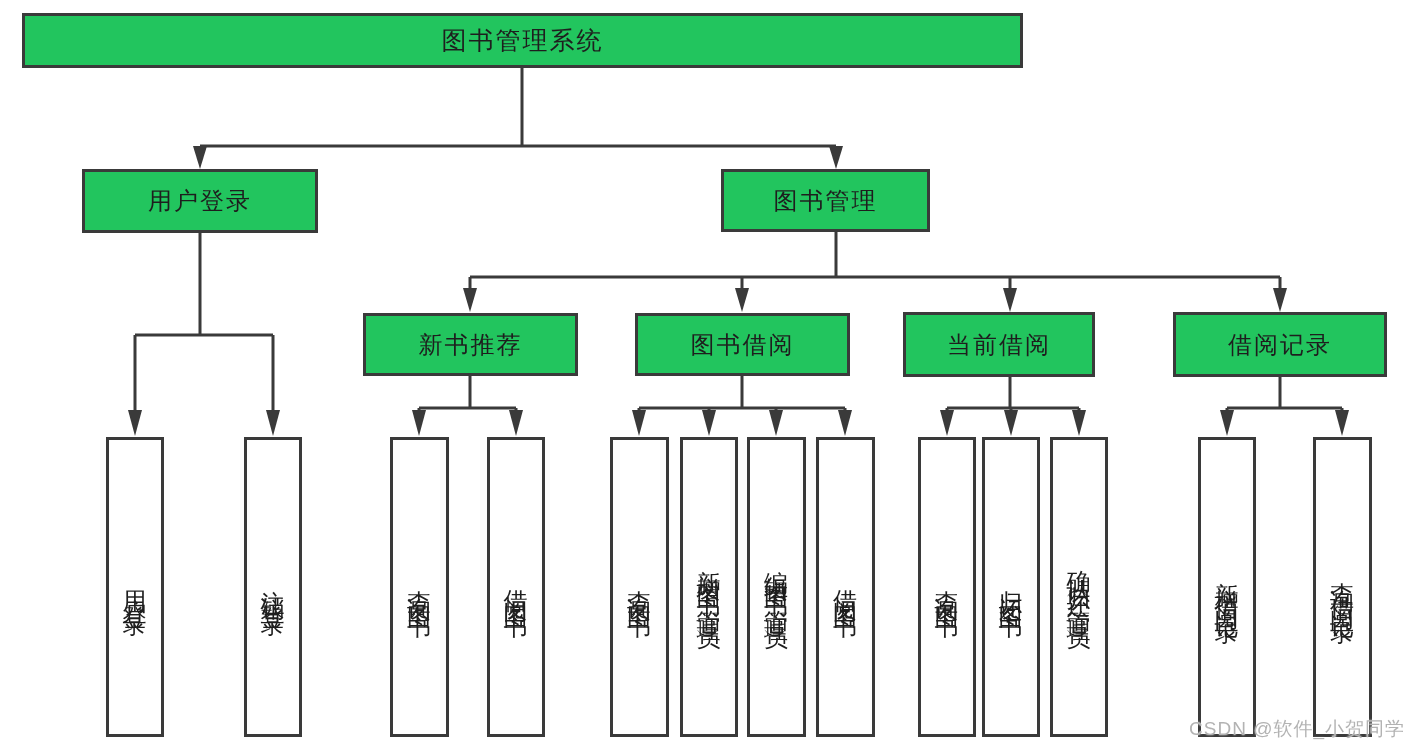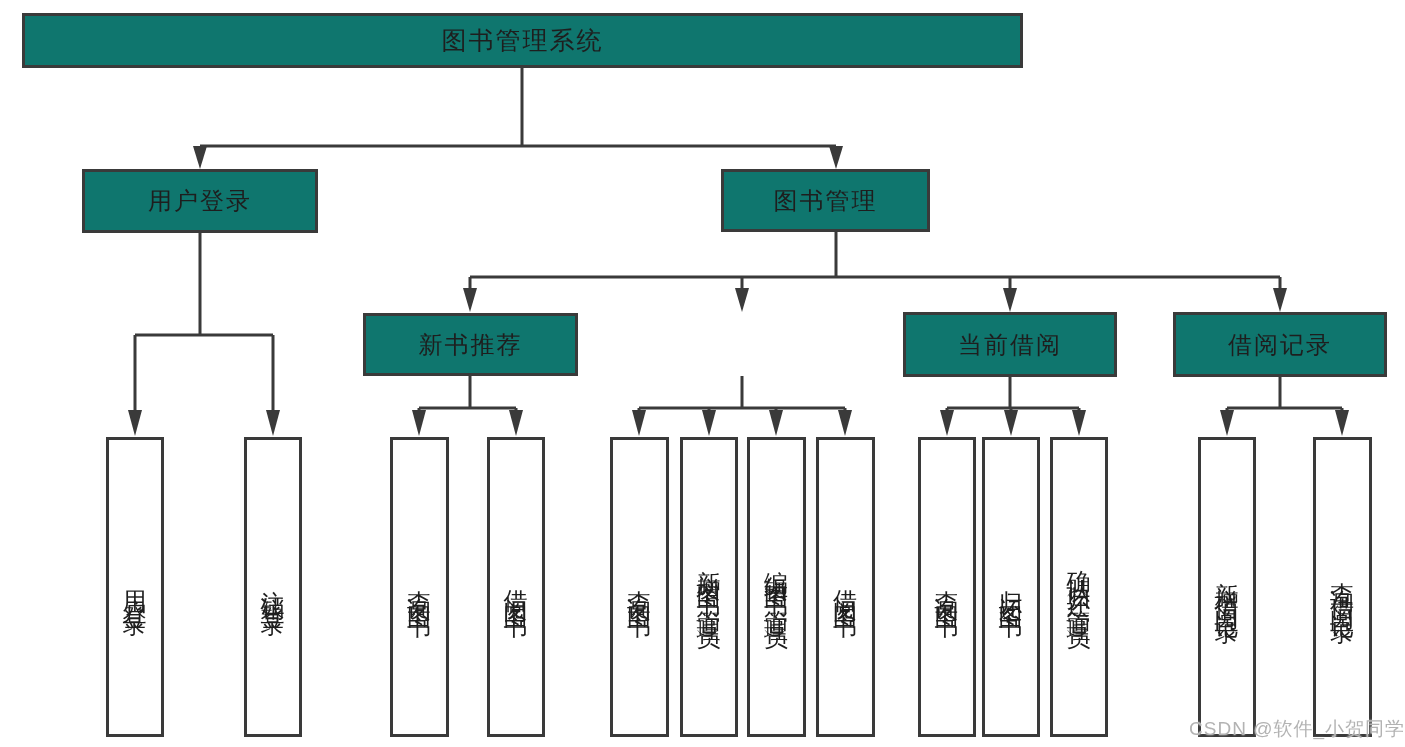--- a/index.html
+++ b/index.html
@@ -8,21 +8,21 @@
     width: 1405px;
     height: 747px;
     background: #ffffff;
     font-family: "Liberation Sans", "DejaVu Sans", sans-serif;
     overflow: hidden;
   }
   #wires { position: absolute; left: 0; top: 0; }
   .box {
     position: absolute;
     box-sizing: border-box;
-    background: #0f766e;
+    background: #22c55e;
     border: 3px solid #3a3a3a;
     display: flex;
     align-items: center;
     justify-content: center;
     color: #1e1e1e;
     font-size: 24px;
     letter-spacing: 2px;
     white-space: nowrap;
     z-index: 2;
   }
@@ -105,21 +105,22 @@
       <polygon points="1335,410 1349,410 1342,436"></polygon>
     </g>
   </svg>
 
   <div class="box root" style="left:22px; top:13px; width:1001px; height:55px;">图书管理系统</div>
 
   <div class="box" style="left:82px; top:169px; width:236px; height:64px;">用户登录</div>
   <div class="box" style="left:721px; top:169px; width:209px; height:63px;">图书管理</div>
 
   <div class="box" style="left:363px; top:313px; width:215px; height:63px;">新书推荐</div>
-  <div class="box" style="left:903px; top:312px; width:214px; height:65px;">当前借阅</div>
+  <div class="box" style="left:635px; top:313px; width:215px; height:63px;">图书借阅</div>
+  <div class="box" style="left:903px; top:312px; width:192px; height:65px;">当前借阅</div>
   <div class="box" style="left:1173px; top:312px; width:214px; height:65px;">借阅记录</div>
 
   <div class="vbox" style="left:106px; top:437px; width:58px; height:300px;">
     <span class="vtext">用户登录</span>
   </div>
   <div class="vbox" style="left:244px; top:437px; width:58px; height:300px;">
     <span class="vtext">注销登录</span>
   </div>
 
   <div class="vbox" style="left:390px; top:437px; width:59px; height:300px;">

